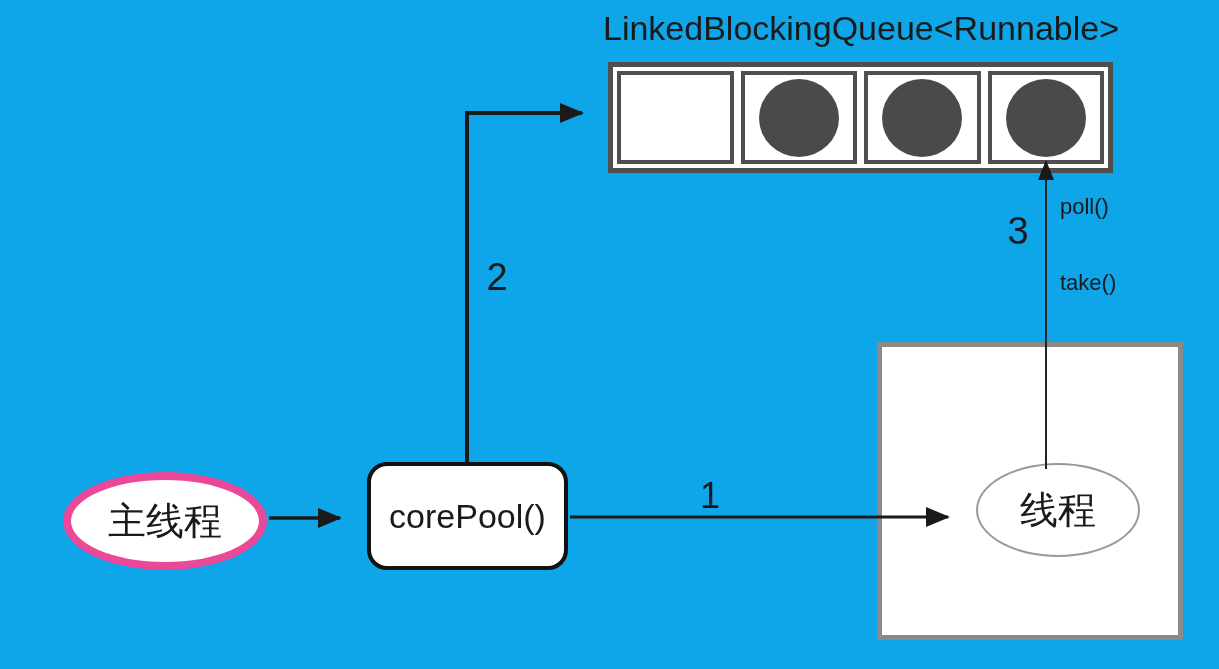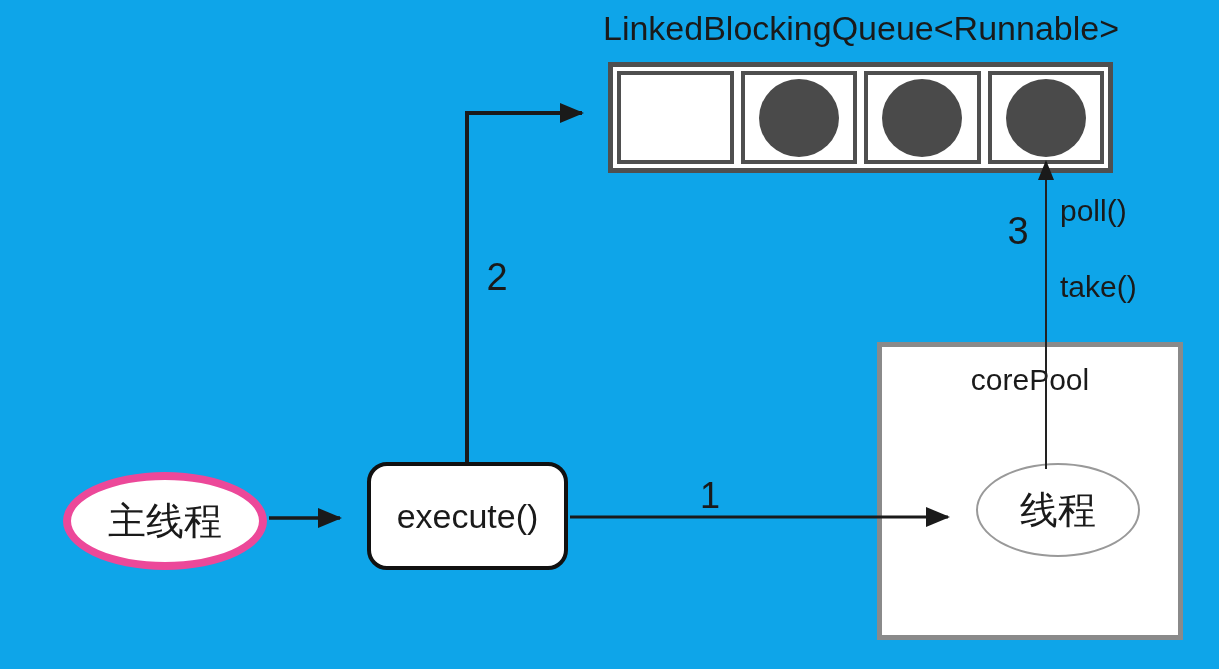--- a/index.html
+++ b/index.html
@@ -71,21 +71,21 @@
     position:absolute;left:94px;top:116px;width:164px;height:94px;
     border:2px solid #999999;
     font-size:38px;
   }
 
   
   .edge-label{font-size:38px;line-height:1;transform:translateX(-50%);}
   .lbl-1{left:710px;top:478px;font-size:36px;}
   .lbl-2{left:497px;top:258px;}
   .lbl-3{left:1018px;top:212px;}
-  .method-label{font-size:30px;line-height:1;}
+  .method-label{font-size:22px;line-height:1;}
   .lbl-poll{left:1060px;top:196px;}
   .lbl-take{left:1060px;top:272px;}
 
   
   svg.overlay{
     position:absolute;left:0;top:0;width:1219px;height:669px;
     pointer-events:none;z-index:10;
   }
 </style>
 </head>
@@ -106,25 +106,24 @@
       <div class="qcell">
         <div class="qdot"></div>
       </div>
     </div>
 
   <div class="abs ellipse main-thread">
     <span>主线程</span>
   </div>
 
   <div class="abs execute-box">
-    <span>execute()</span>
+    <span>corePool()</span>
   </div>
 
   <div class="abs core-pool">
-    <div class="core-pool-label">corePool</div>
     <div class="ellipse worker-thread">
       <span>线程</span>
     </div>
   </div>
 
   <div class="abs edge-label lbl-1">1</div>
   <div class="abs edge-label lbl-2">2</div>
   <div class="abs edge-label lbl-3">3</div>
   <div class="abs method-label lbl-poll">poll()</div>
   <div class="abs method-label lbl-take">take()</div>

